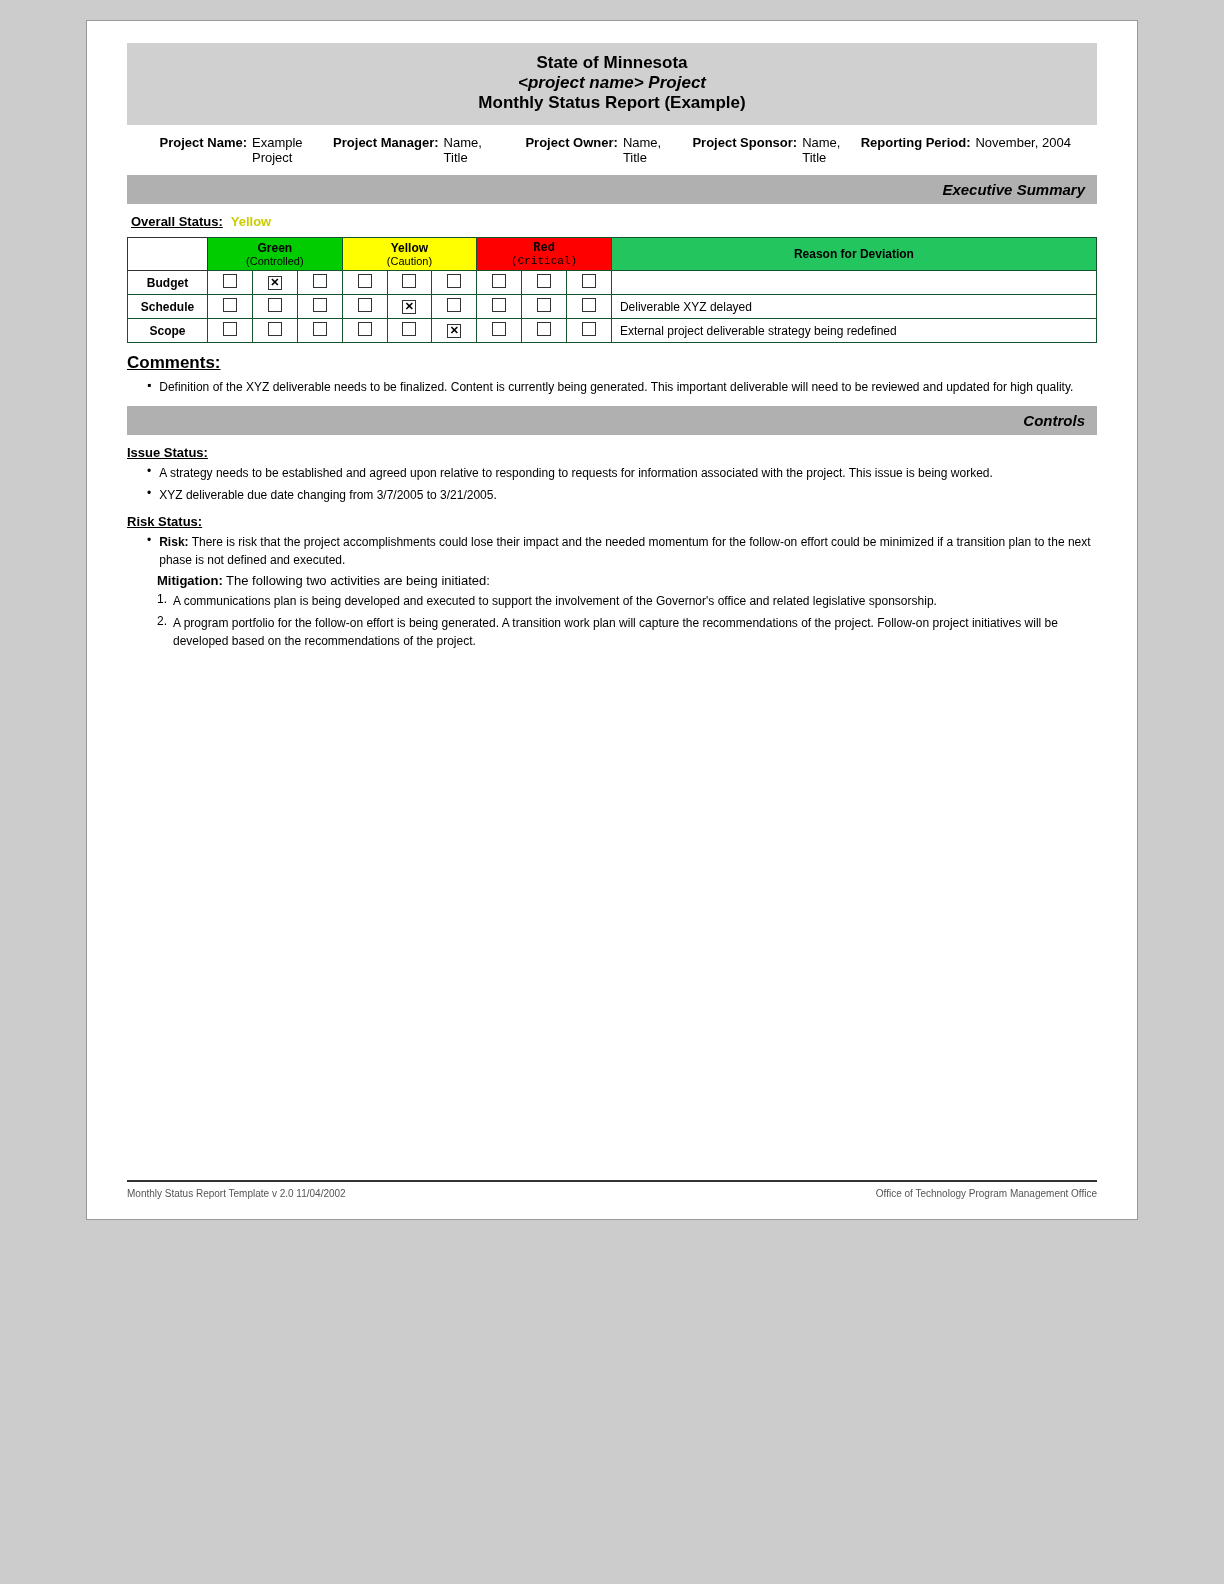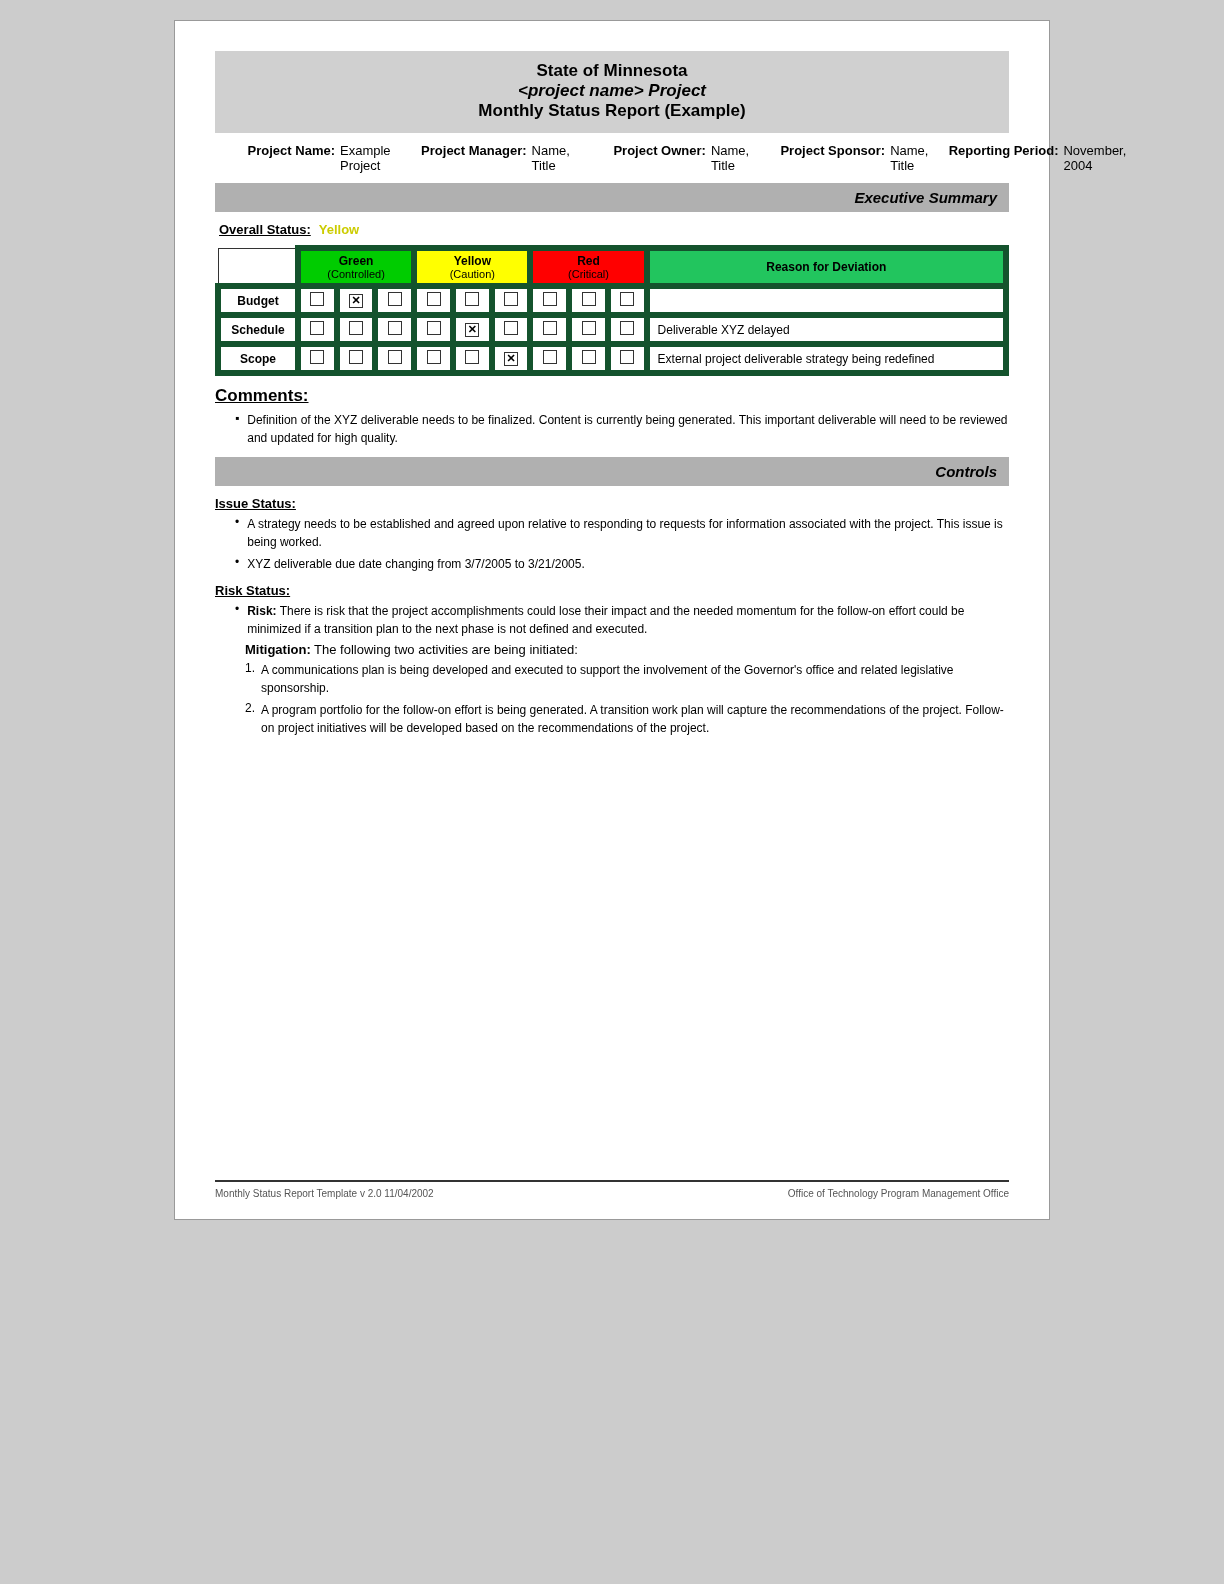--- a/index.html
+++ b/index.html
@@ -7,23 +7,23 @@
       background: #ccc;
       display: flex;
       justify-content: center;
       align-items: flex-start;
       padding: 20px;
       font-family: Arial, sans-serif;
       font-size: 13px;
     }
     .page {
       background: white;
-      width: 876px;
+      width: 1052px;
       min-height: 1200px;
-      padding: 30px 40px;
+      padding: 22px 40px;
       border: 1px solid #999;
       position: relative;
     }
     .header-banner {
       background: #d0d0d0;
       text-align: center;
       padding: 10px 20px 12px;
       margin-bottom: 10px;
     }
     .header-banner .state-title {
@@ -95,21 +95,21 @@
       color: #cccc00;
       font-size: 13px;
     }
     .status-table {
       width: 100%;
       border-collapse: collapse;
       margin-bottom: 10px;
       font-size: 12px;
     }
     .status-table th, .status-table td {
-      border: 6px solid #14532d;
+      border: 1px solid #14532d;
       padding: 3px 6px;
       text-align: center;
       vertical-align: middle;
     }
     .status-table .row-label {
       font-weight: bold;
       text-align: center;
       width: 80px;
     }
     .status-table .reason-col {
@@ -123,20 +123,21 @@
     }
     .th-yellow {
       background: #ffff00;
       font-weight: bold;
       color: black;
     }
     .th-red {
       background: #ff0000;
       font-weight: bold;
       color: black;
+      font-family: Liberation Mono, monospace;
     }
     .th-reason {
       font-weight: bold;
       background: #22c55e;
     }
     .checkbox {
       width: 14px;
       height: 14px;
       border: 1px solid #333;
       display: inline-flex;

